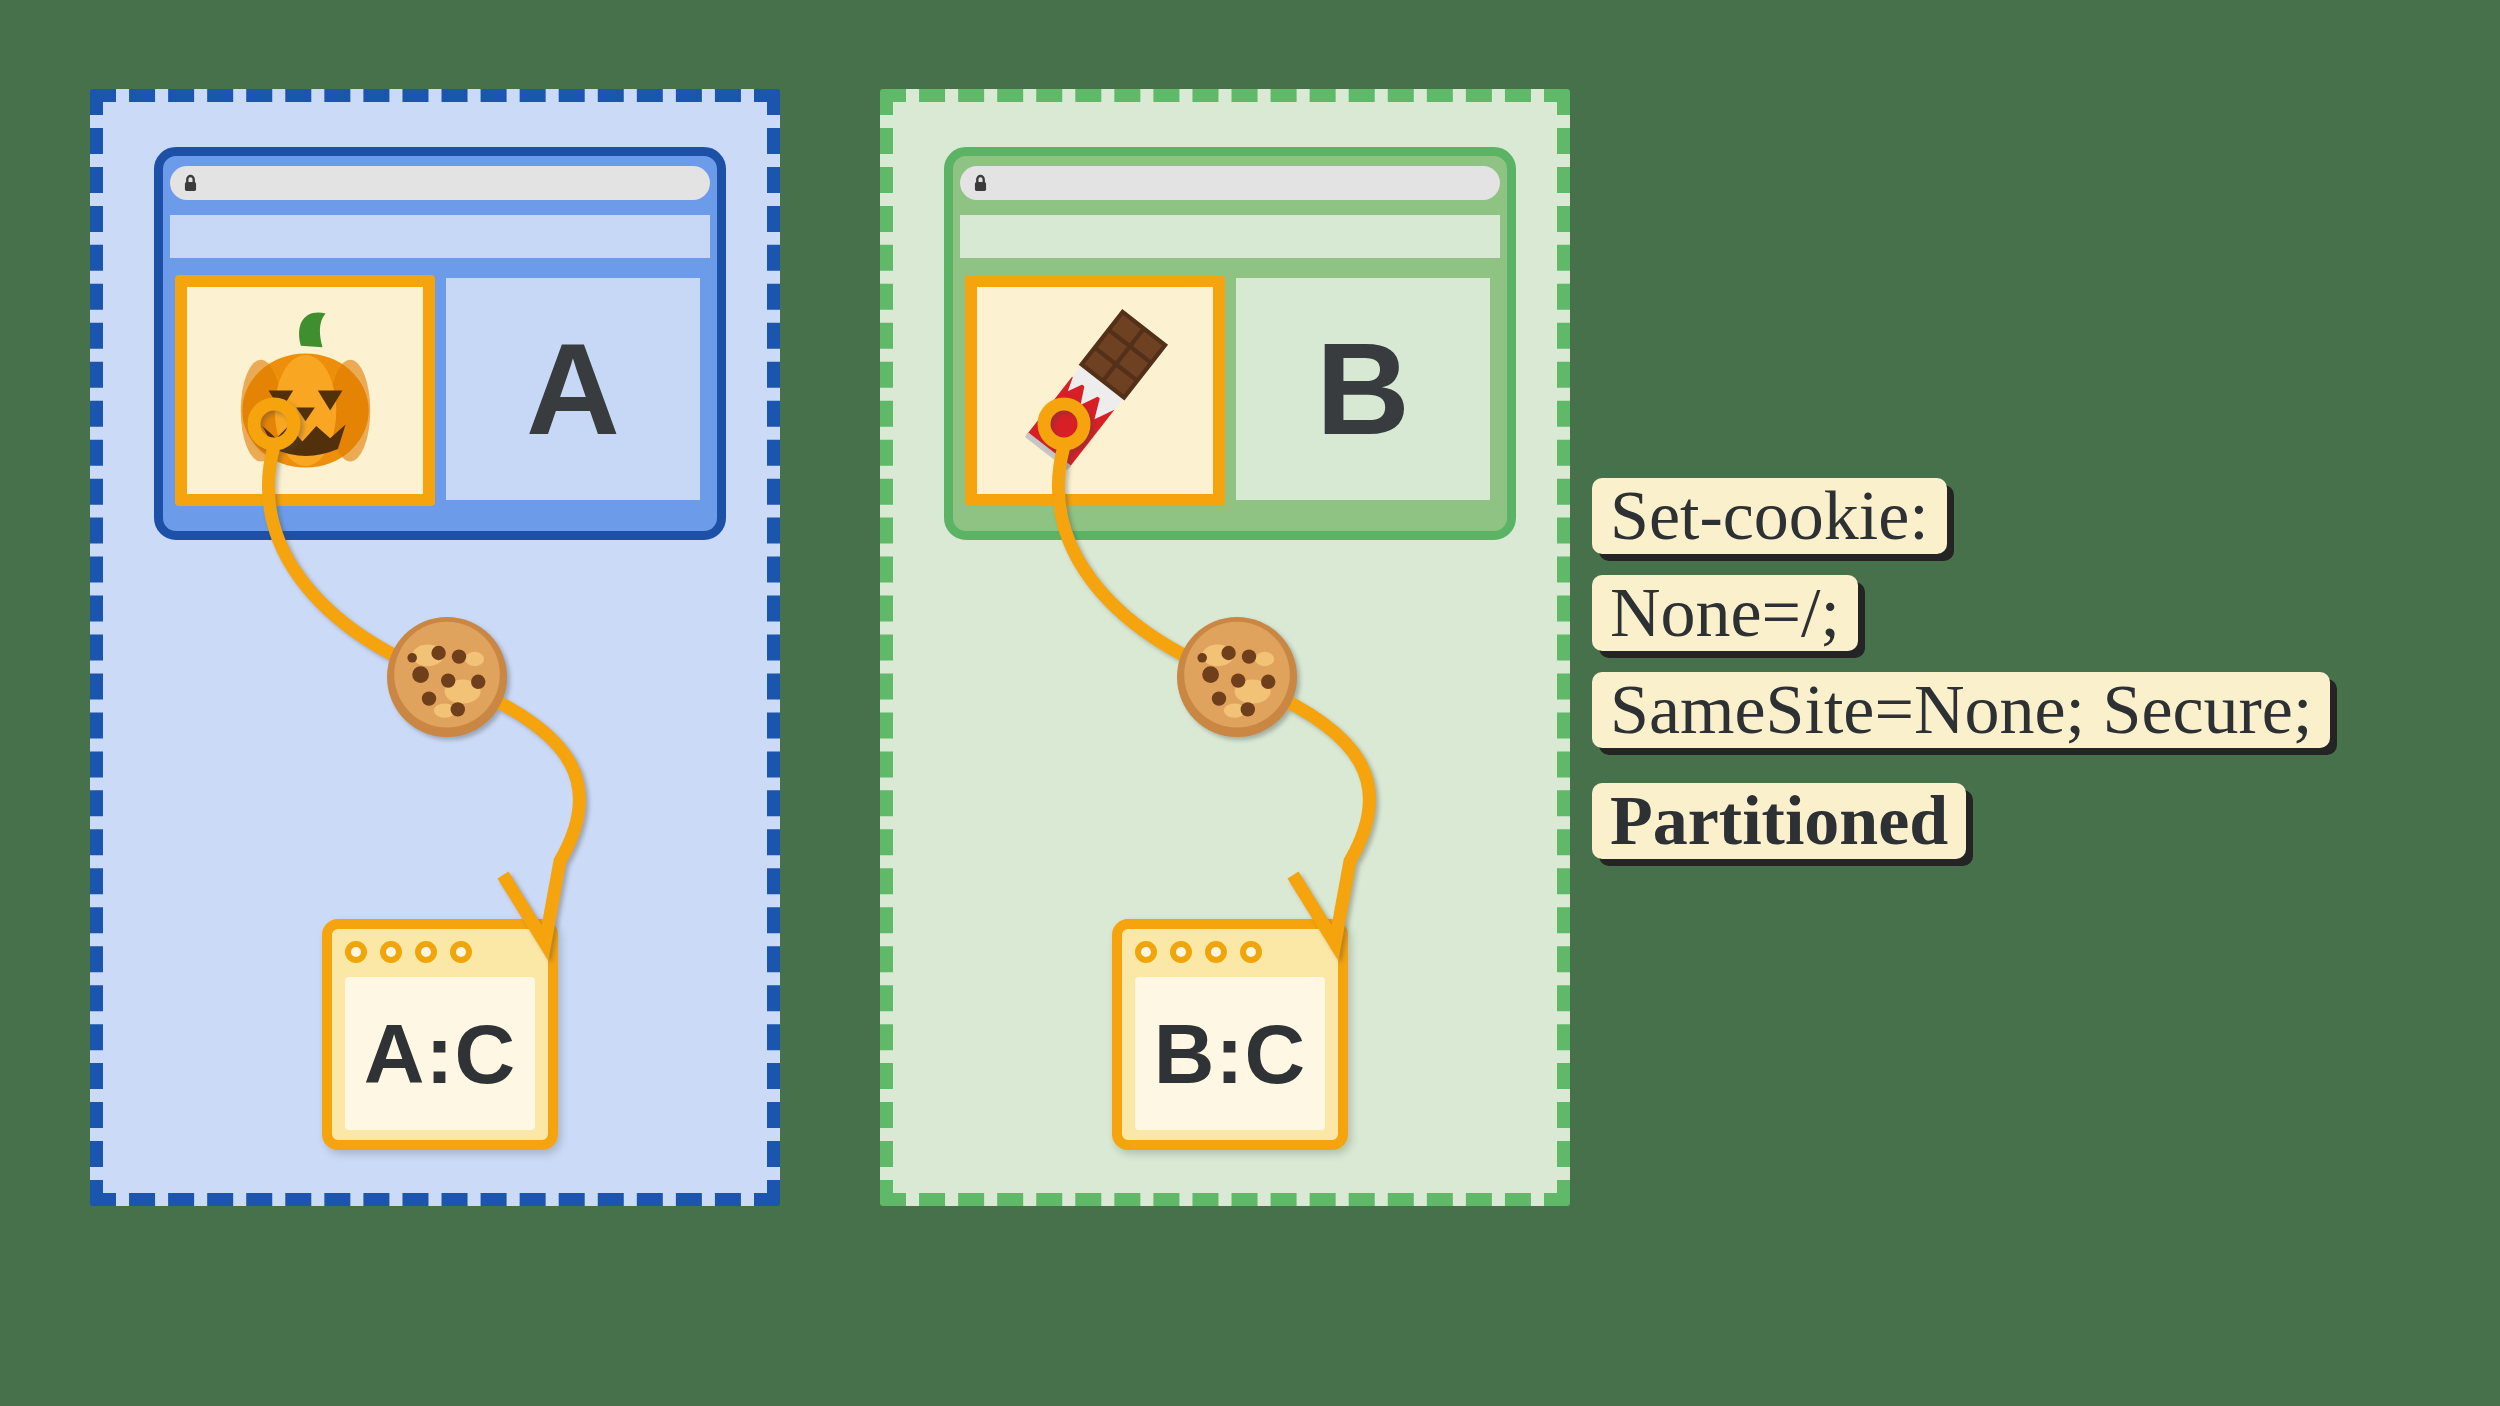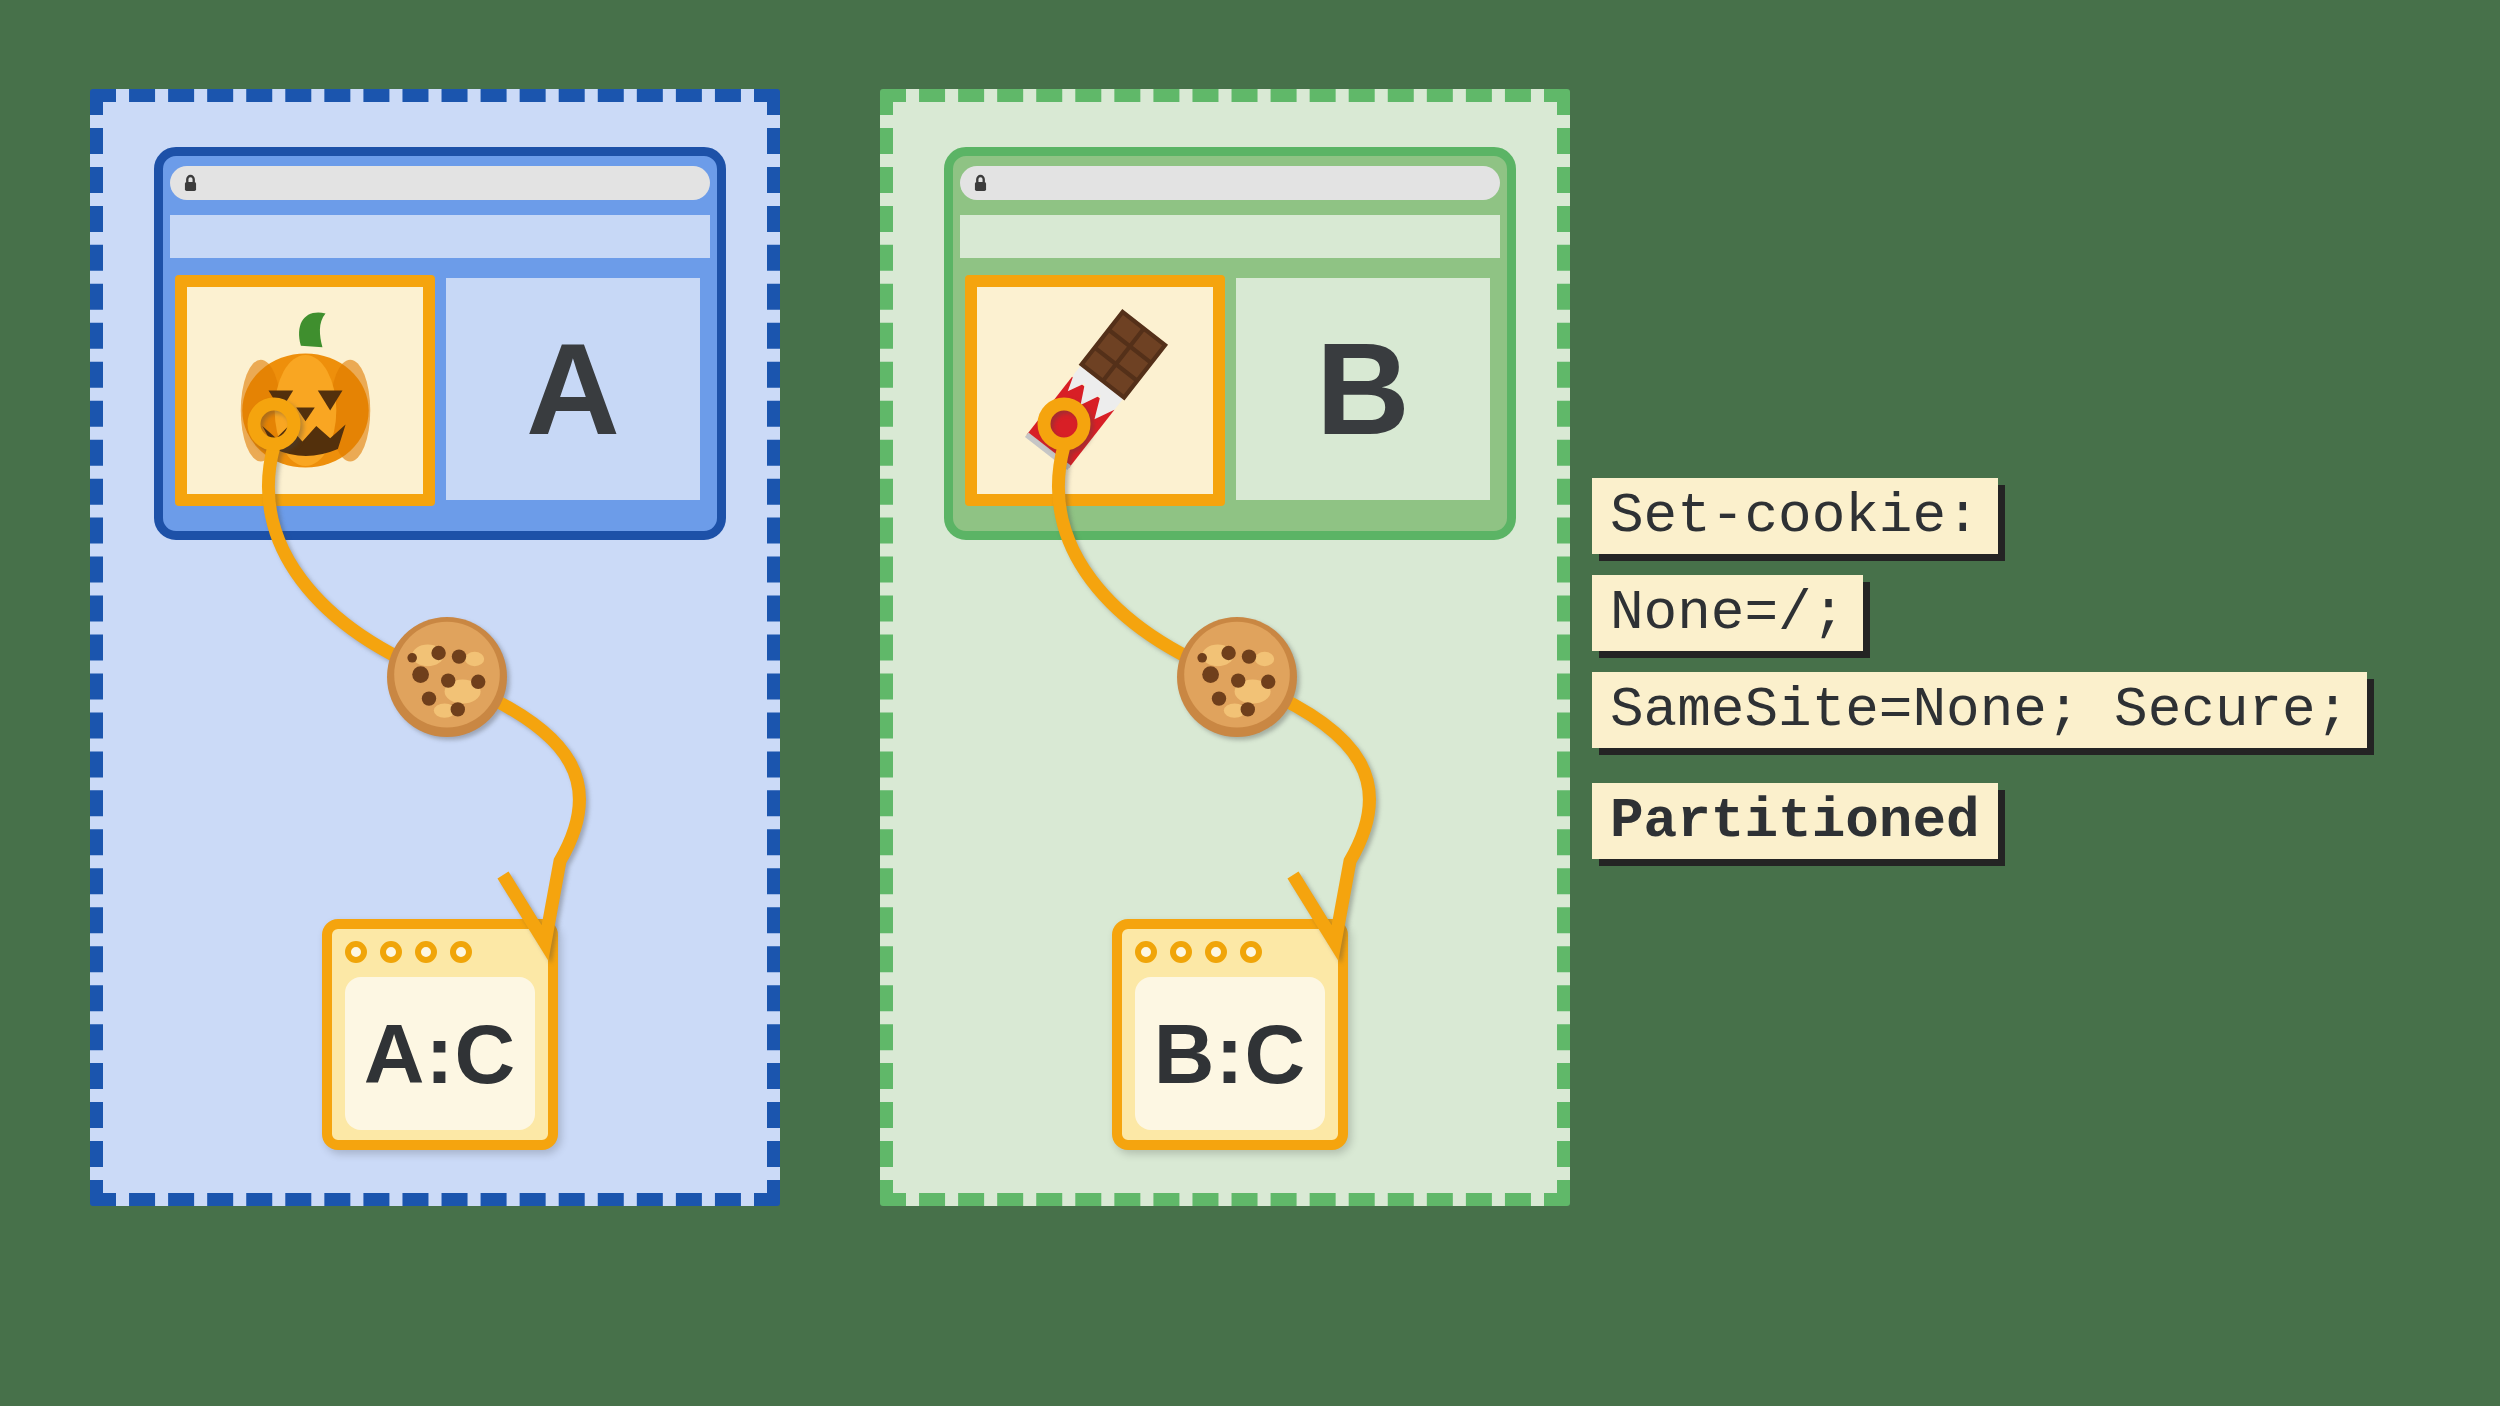--- a/index.html
+++ b/index.html
@@ -74,41 +74,41 @@
     box-shadow:3px 4px 8px rgba(0,0,0,0.18);
   }
   .dots{position:absolute;left:13px;top:12px;display:flex;gap:13px;}
   .dot{
     width:10px;height:10px;border-radius:50%;
     border:6px solid var(--dot,#F0A50A);
     background:var(--box-inner,#FDF7E3);
   }
   .storage-inner{
     position:absolute;left:13px;right:13px;top:48px;bottom:10px;
-    background:var(--box-inner,#FDF7E3);border-radius:16px;
+    background:var(--box-inner,#FDF7E3);border-radius:4px;
     display:flex;align-items:center;justify-content:center;text-align:right;
   }
   .storage-label{
     font-size:84px;font-weight:700;line-height:1;letter-spacing:1px;
     color:#303336;
   }
 
   
   .code{position:absolute;left:1592px;top:478px;z-index:4;}
   .code-line{
     display:table;
     margin:0 0 21px 0;
-    font-family:Liberation Mono, monospace;
-    font-size:56px;line-height:76px;
+    font-family:Liberation Serif, serif;
+    font-size:70px;line-height:76px;
     white-space:pre;
     padding:0 18px;
     color:var(--code-fg,#2E3134);
     background:var(--code-bg,#FBF0CC);
     box-shadow:7px 7px 0 var(--code-shadow,#242424);
-    border-radius:0;
+    border-radius:10px;
   }
   .code-line.bold{font-weight:bold;margin-top:35px;}
 </style>
 </head>
 <body>
 
 <div class="stage" style="--background: #47714A; --orange: #F5A40E; --dot: #F0A50A; --urlbar: #E3E3E3; --iframe-bg: #FCF1D1; --box-bg: #FCE8A6; --box-inner: #FDF7E3; --letter: #393C3F; --code-bg: #FBF0CC; --code-fg: #2E3134; --code-shadow: #242424;">
 
   <div class="panel a" style="--dash: #1B55AE; --fill: #CBDAF7; --chrome: #6C9CE9; --chrome-border: #1D51A8; --light: #C7D8F6;">
     <div class="browser">

